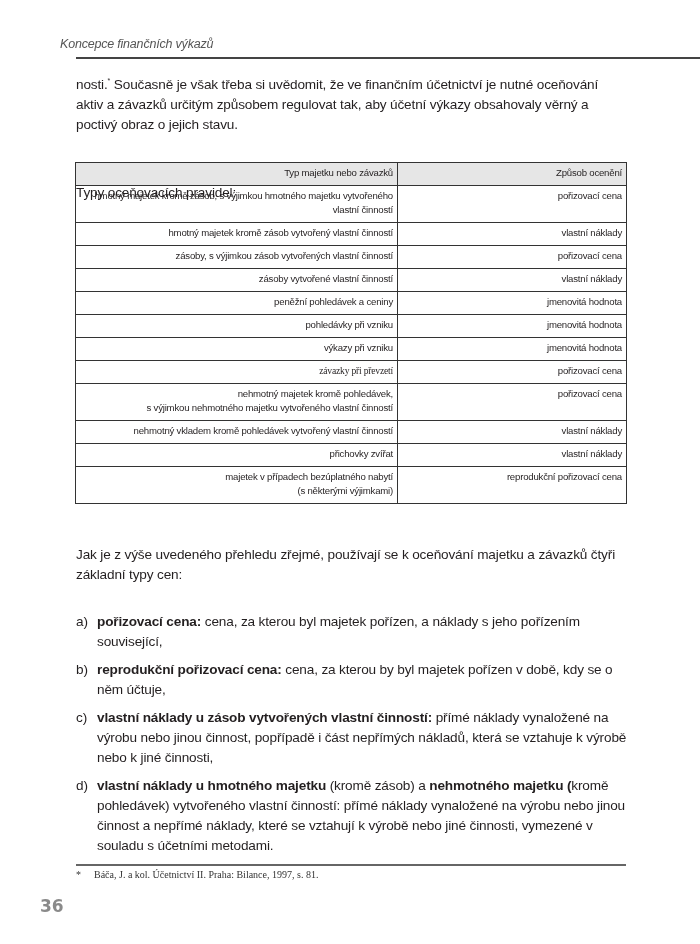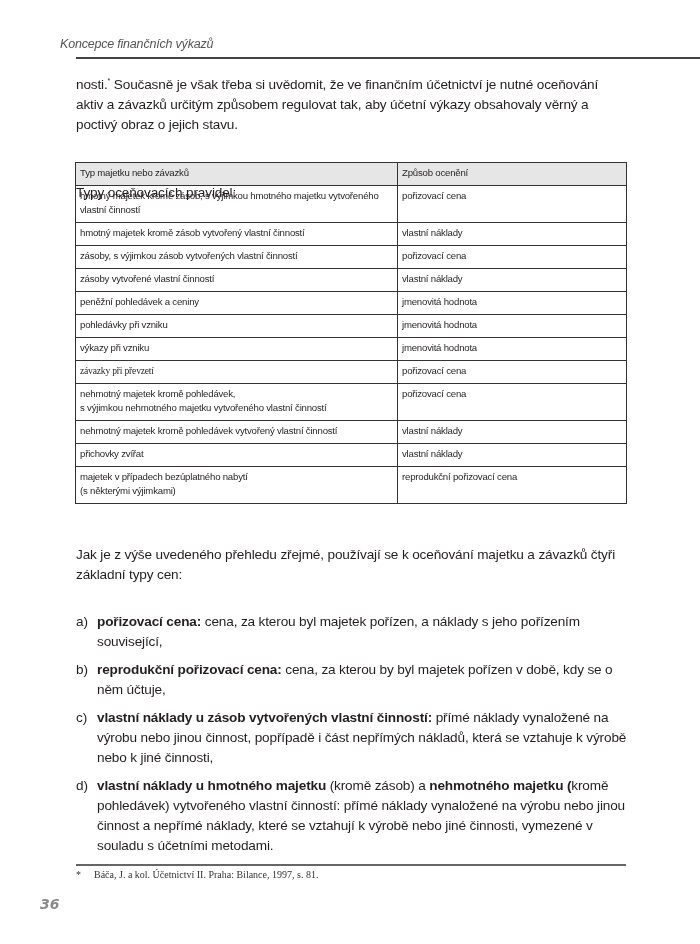--- a/index.html
+++ b/index.html
@@ -25,41 +25,41 @@
     .p3 { top: 545px; }
     sup.fn { font-size: 7px; vertical-align: 6px; }
 
     table.valuation {
       position: absolute; left: 75px; top: 162px; width: 552px;
       border-collapse: collapse;
       font-family: "Liberation Sans", sans-serif; font-size: 9.6px; letter-spacing: -0.2px;
     }
     table.valuation td, table.valuation th {
       border: 1px solid #333; padding: 3px 4px 5px 4px; vertical-align: top;
-      text-align: left; font-weight: normal; line-height: 14px;
+      text-align: right; font-weight: normal; line-height: 14px;
     }
     table.valuation th { background: #e6e6e6; height: 12px; }
     table.valuation td.c1, table.valuation th.c1 { width: 313px; }
     table.valuation tr.single td { height: 12px; }
 
     .list { position: absolute; left: 76px; top: 612px; width: 552px;
       font-family: "Liberation Sans", sans-serif; font-size: 13.6px; line-height: 20px; letter-spacing: -0.15px; }
     .list-item { position: relative; padding-left: 21px; margin-bottom: 8px; }
     .list-marker { position: absolute; left: 0; top: 0; }
     .list-item b { font-weight: bold; }
 
     .foot-rule { position: absolute; left: 76px; top: 864px; width: 550px; height: 1.5px; background: #666; }
     .footnote {
       position: absolute; left: 76px; top: 869px; font-family: "Liberation Serif", serif;
       font-size: 10px; color: #333;
     }
     .footnote .star { display: inline-block; width: 18px; }
     .page-number {
       position: absolute; left: 40px; top: 896px; font-family: "DejaVu Sans", sans-serif;
-      font-weight: bold; font-size: 14px; color: #8a8a8a; font-style: italic;
+      font-weight: bold; font-size: 17px; color: #8a8a8a;
     }
   </style>
 </head>
 <body>
 
 <div class="running-head">Koncepce finančních výkazů</div>
 <div class="head-rule"></div>
 
 <div class="para p1"><span>nosti.</span><sup class="fn">*</sup><span> Současně je však třeba si uvědomit, že ve finančním účetnictví je nutné oceňování aktiv a závazků určitým způsobem regulovat tak, aby účetní výkazy obsahovaly věrný a poctivý obraz o jejich stavu.</span></div>
 
@@ -104,21 +104,21 @@
       <tr class="single">
         <td class="c1" style="white-space: pre-line; font-family: Liberation Serif, serif;">závazky při převzetí</td>
         <td style="white-space: pre-line;">pořizovací cena</td>
       </tr>
       <tr>
         <td class="c1" style="white-space: pre-line;">nehmotný majetek kromě pohledávek,
 s výjimkou nehmotného majetku vytvořeného vlastní činností</td>
         <td style="white-space: pre-line;">pořizovací cena</td>
       </tr>
       <tr class="single">
-        <td class="c1" style="white-space: pre-line;">nehmotný majetek kromě pohledávek vytvořený vlastní činností</td>
+        <td class="c1" style="white-space: pre-line;">nehmotný vkladem kromě pohledávek vytvořený vlastní činností</td>
         <td style="white-space: pre-line;">vlastní náklady</td>
       </tr>
       <tr class="single">
         <td class="c1" style="white-space: pre-line;">přichovky zvířat</td>
         <td style="white-space: pre-line;">vlastní náklady</td>
       </tr>
       <tr>
         <td class="c1" style="white-space: pre-line;">majetek v případech bezúplatného nabytí
 (s některými výjimkami)</td>
         <td style="white-space: pre-line;">reprodukční pořizovací cena</td>

